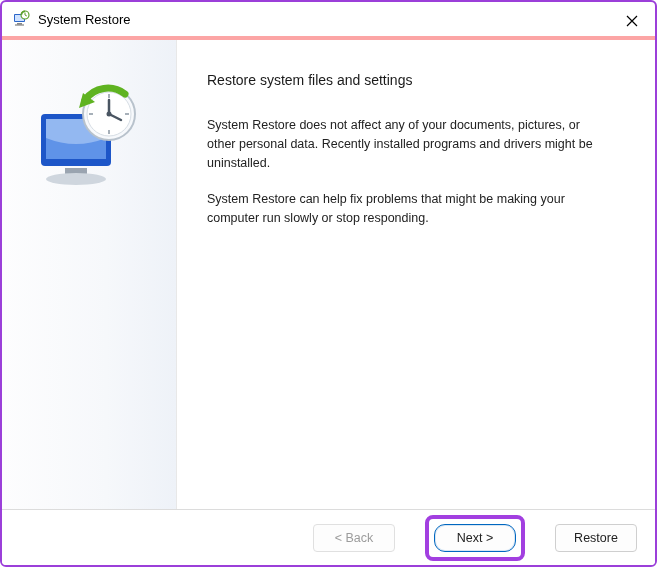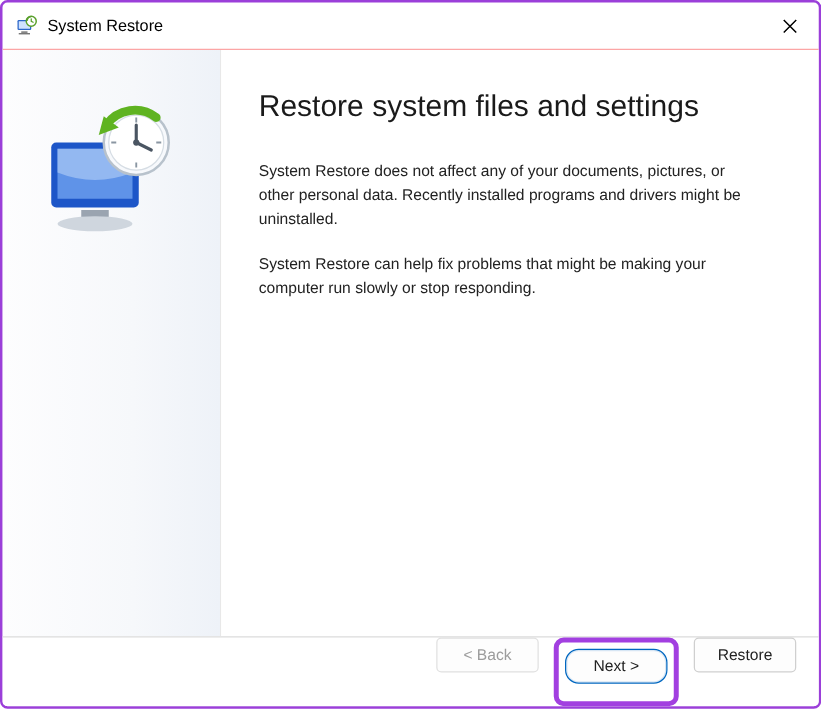--- a/index.html
+++ b/index.html
@@ -12,21 +12,21 @@
       border-radius: 6px;
       overflow: hidden;
       display: flex;
       flex-direction: column;
     }
     .titlebar {
       height: 38px;
       display: flex;
       align-items: center;
       padding: 0 10px;
-      border-bottom: 1px solid #fca5a5;
+      border-bottom: 4px solid #fca5a5;
       position: relative;
     }
     .titlebar .app-icon {
       width: 18px;
       height: 18px;
       margin-right: 8px;
       display: flex;
       align-items: center;
       justify-content: center;
     }
@@ -59,39 +59,40 @@
       display: flex;
       justify-content: center;
       align-items: flex-start;
     }
     .main {
       flex: 1;
       padding: 32px 38px 20px 30px;
       background: #fff;
     }
     .main h1 {
-      font-size: 24px;
+      font-size: 14px;
       font-weight: 400;
       color: #1a1a1a;
       margin-bottom: 28px;
     }
     .main p {
       font-size: 12.5px;
       color: #222;
       line-height: 1.5;
       margin-bottom: 18px;
       max-width: 400px;
     }
     .footer {
       height: 56px;
       border-top: 1px solid #dcdcdc;
       display: flex;
+      align-items: center;
       justify-content: flex-end;
       padding: 0 18px;
-      gap: 10px;
+      gap: 28px;
       background: #fff;
     }
     .btn {
       min-width: 82px;
       height: 28px;
       padding: 0 14px;
       font-size: 12.5px;
       font-family: inherit;
       background: #fdfdfd;
       border: 1px solid #cfcfcf;

